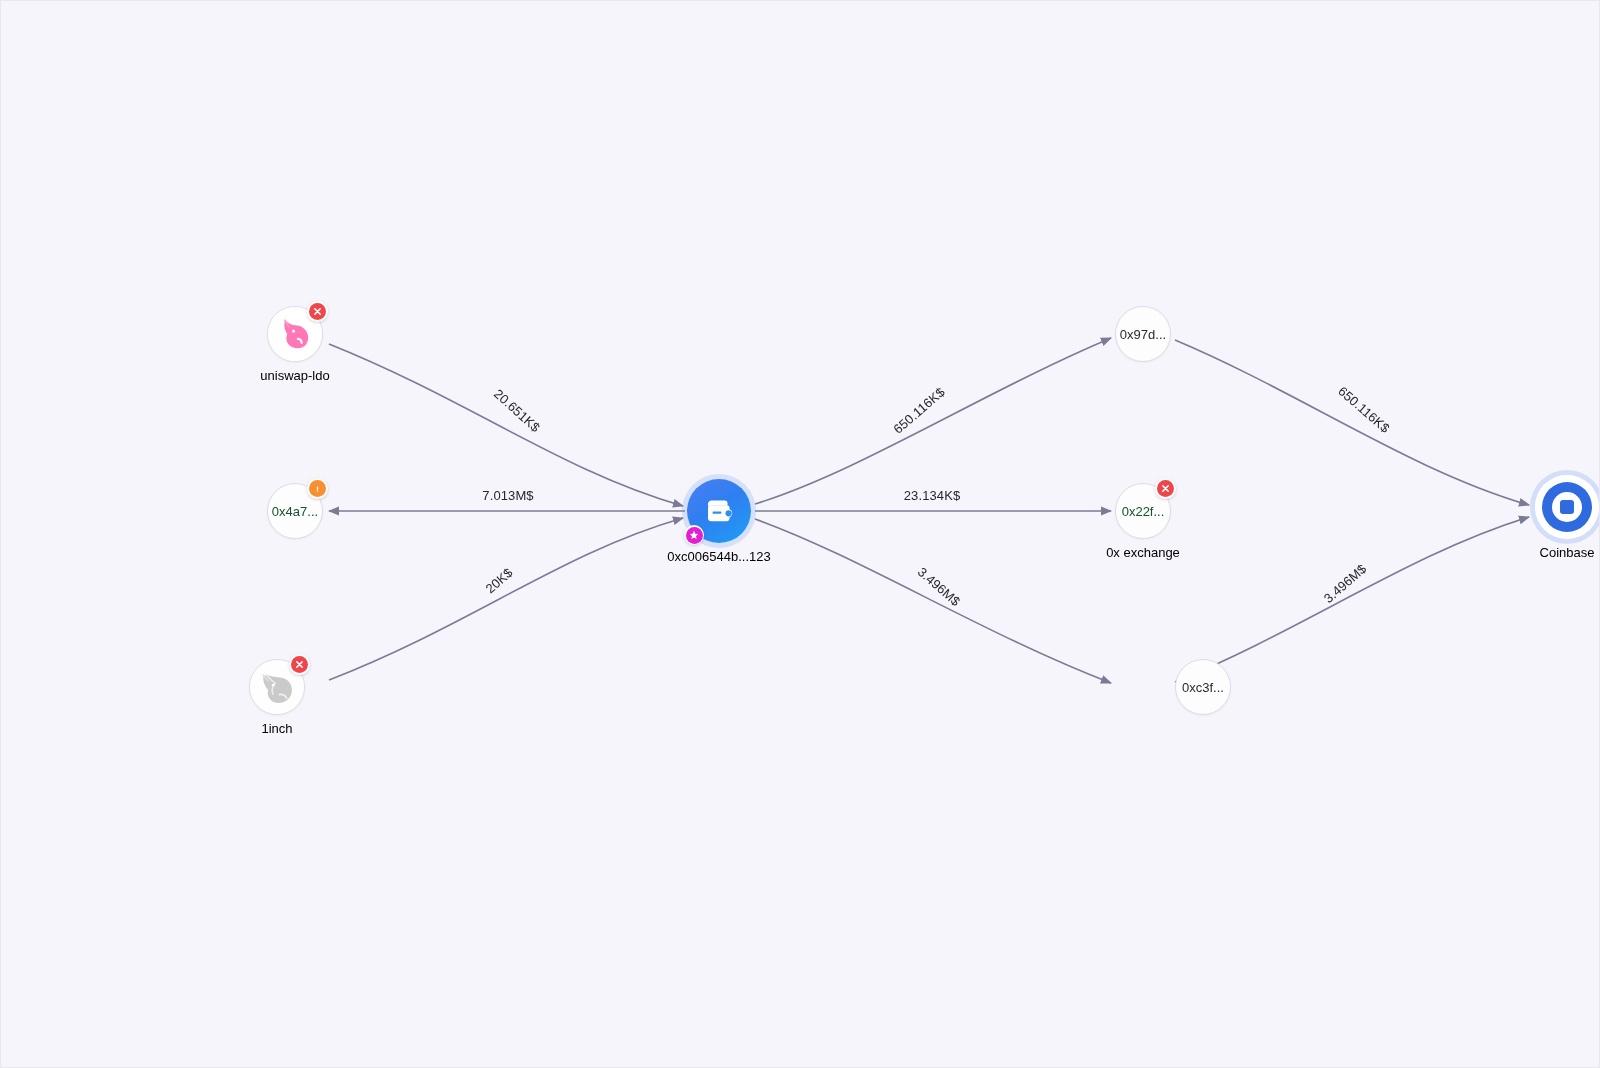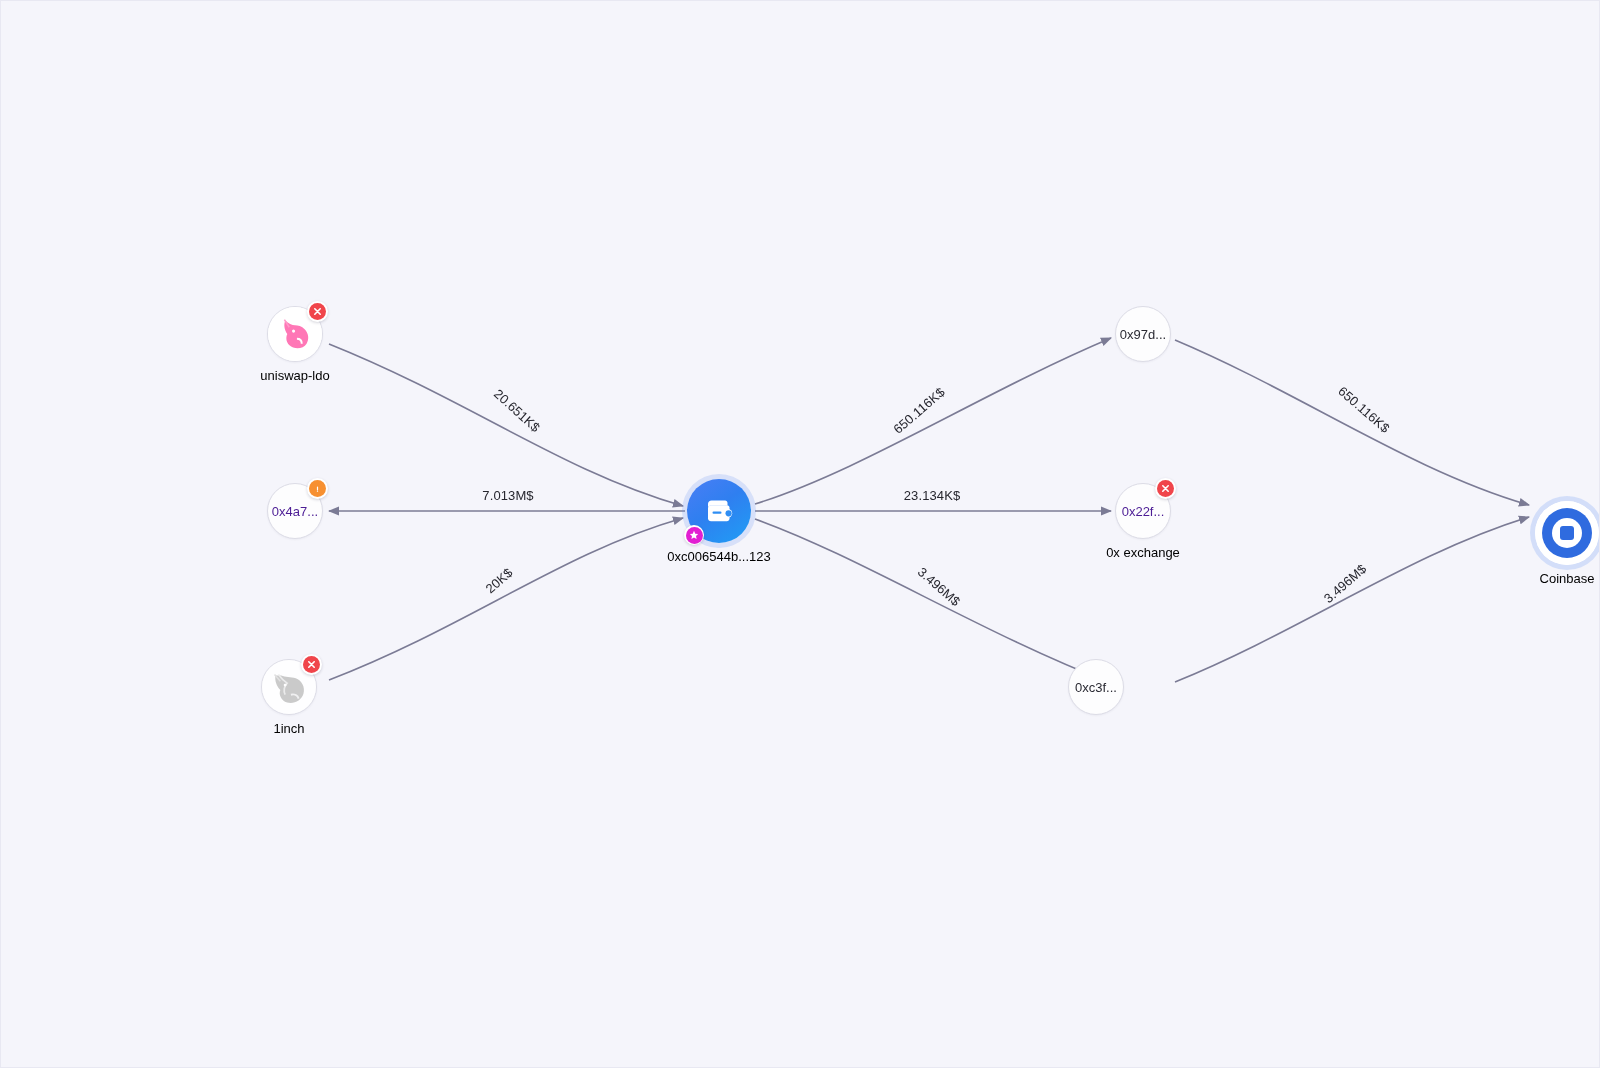--- a/index.html
+++ b/index.html
@@ -56,21 +56,21 @@
     justify-content: center;
     overflow: hidden;
     box-shadow: 0 1px 2px rgba(40,40,70,0.05);
   }
   .node-text {
     font-family: "Liberation Sans", sans-serif;
     font-size: 13px;
     color: #2a2a33;
     white-space: nowrap;
   }
-  .node-text.muted { color: #4c1d95; }
+  .node-text.muted { color: #14532d; }
 
   .node-caption {
     position: absolute;
     top: 62px;
     left: 50%;
     transform: translateX(-50%);
     font-family: "Liberation Sans", sans-serif;
     font-size: 13px;
     color: #000000;
     white-space: nowrap;
@@ -188,21 +188,21 @@
       <div class="badge-inner">
         <svg width="11" height="11" viewBox="0 0 12 12">
           <path d="M6 1.6 L11 10.4 L1 10.4 Z" fill="#f79031"></path>
           <path d="M6 4.4 L6 7.4" stroke="#ffffff" stroke-width="1.3" stroke-linecap="round"></path>
           <circle cx="6" cy="8.9" r="0.75" fill="#ffffff"></circle>
         </svg>
       </div>
     </div>
   </div>
 
-  <div class="node" style="left:288px; top:686px;">
+  <div class="node" style="left:276px; top:686px;">
     <div class="node-circle">
       <svg class="logo-img faded" viewBox="0 0 56 56">
         <rect width="56" height="56" fill="#ffffff"></rect>
         <g>
           <path d="M14 16 C13 21 15 27 19 31 C17 36 20 42 26 44 C33 46 41 42 43 35 C45 28 41 21 35 19 C30 17 24 18 20 16 Z" fill="#9aa0b5"></path>
           <path d="M17 15 C20 19 23 22 26 24 C23 27 22 32 24 36" stroke="#d9dce5" stroke-width="1.8" fill="none"></path>
           <path d="M13 15 L19 22" stroke="#c5c9d6" stroke-width="1.6" fill="none"></path>
           <circle cx="24" cy="26" r="1.5" fill="#ffffff"></circle>
           <path d="M30 36 C34 35 37 37 38 40" stroke="#e4e6ee" stroke-width="2" fill="none"></path>
         </g>
@@ -251,27 +251,27 @@
     <div class="badge top-right badge-red">
       <div class="badge-inner">
         <svg width="9" height="9" viewBox="0 0 10 10">
           <path d="M2 2 L8 8 M8 2 L2 8" stroke="#ffffff" stroke-width="1.8" stroke-linecap="round"></path>
         </svg>
       </div>
     </div>
     <div class="node-caption">0x exchange</div>
   </div>
 
-  <div class="node" style="left:1095px; top:686px;">
+  <div class="node" style="left:1202px; top:686px;">
     <div class="node-circle">
       <span class="node-text">0xc3f...</span>
     </div>
   </div>
 
-  <div class="node central" style="left:1566px; top:532px;">
+  <div class="node central" style="left:1566px; top:506px;">
     <div class="node-circle" style="background:#ffffff; box-shadow:0 0 0 5px rgba(150,180,245,0.35);">
       <svg width="64" height="64" viewBox="0 0 64 64">
         <circle cx="32" cy="32" r="32" fill="#ffffff"></circle>
         <circle cx="32" cy="32" r="25" fill="#2f6bdf"></circle>
         <circle cx="32" cy="32" r="15" fill="#ffffff"></circle>
         <rect x="25" y="25" width="14" height="14" rx="3" fill="#2f6bdf"></rect>
       </svg>
     </div>
     <div class="node-caption">Coinbase</div>
   </div>

